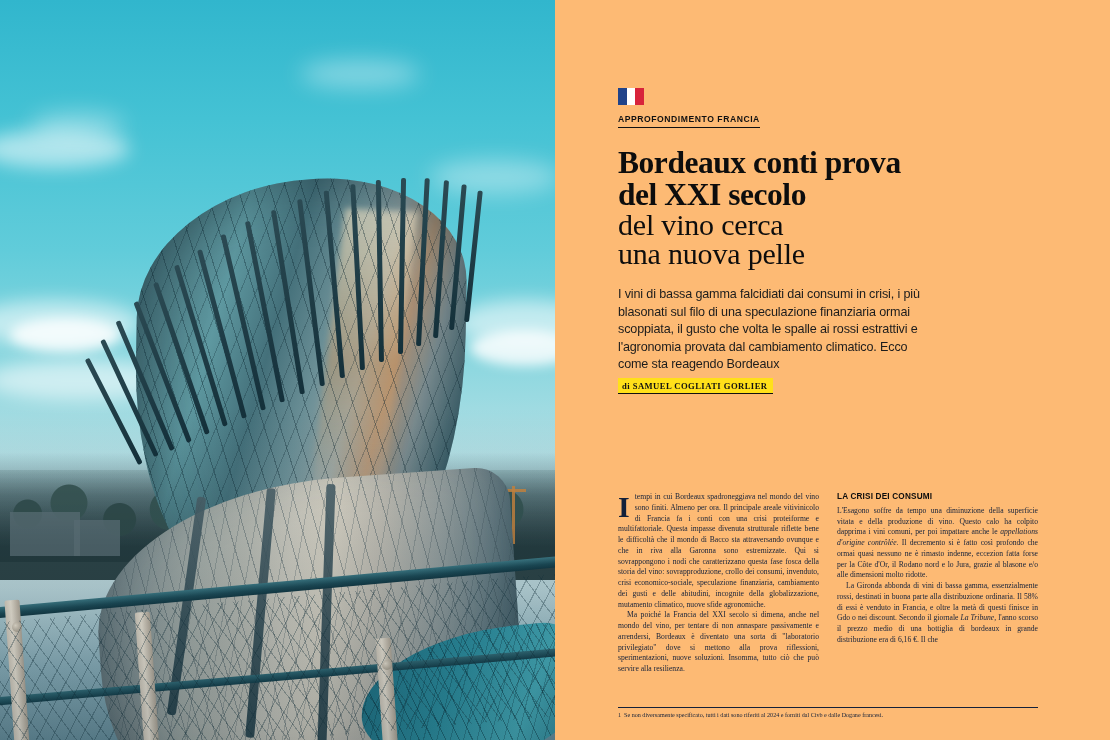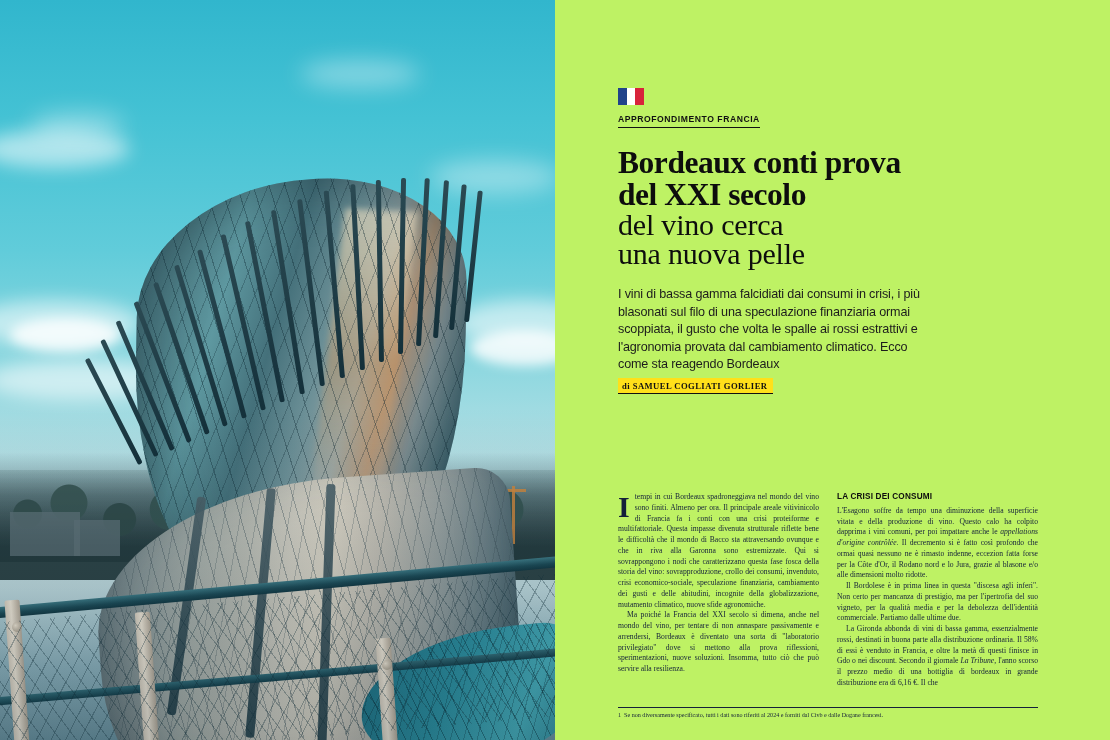--- a/index.html
+++ b/index.html
@@ -299,21 +299,21 @@
     letter-spacing: .1px;
     text-shadow: 0 1px 2px rgba(0,40,60,.35);
     z-index: 5;
   }
 
   
   .text-page {
     position: relative;
     width: 555px;
     height: 740px;
-    background: #bef264;
+    background: #fdba74;
   }
   .kicker-wrap {
     position: absolute;
     left: 63px;
     top: 88px;
   }
   .flag {
     display: flex;
     width: 26px;
     height: 17px;
@@ -555,21 +555,20 @@
       <div class="col">
         <p class="noindent dropcap-para">
           <span class="dropcap">I</span><span>tempi in cui Bordeaux spadroneggiava nel mondo del vino sono finiti. Almeno per ora. Il principale areale vitivinicolo di Francia fa i conti con una crisi proteiforme e multifattoriale. Questa impasse divenuta strutturale riflette bene le difficoltà che il mondo di Bacco sta attraversando ovunque e che in riva alla Garonna sono estremizzate. Qui si sovrappongono i nodi che caratterizzano questa fase fosca della storia del vino: sovrapproduzione, crollo dei consumi, invenduto, crisi economico-sociale, speculazione finanziaria, cambiamento dei gusti e delle abitudini, incognite della globalizzazione, mutamento climatico, nuove sfide agronomiche.</span>
         </p>
         <p>Ma poiché la Francia del XXI secolo si dimena, anche nel mondo del vino, per tentare di non annaspare passivamente e arrendersi, Bordeaux è diventato una sorta di "laboratorio privilegiato" dove si mettono alla prova riflessioni, sperimentazioni, nuove soluzioni. Insomma, tutto ciò che può servire alla resilienza.</p>
       </div>
 
       <div class="col">
         <p class="subhead">LA CRISI DEI CONSUMI</p>
         <p class="noindent">L'Esagono soffre da tempo una diminuzione della superficie vitata e della produzione di vino. Questo calo ha colpito dapprima i vini comuni, per poi impattare anche le <em>appellations d'origine contrôlée</em>. Il decremento si è fatto così profondo che ormai quasi nessuno ne è rimasto indenne, eccezion fatta forse per la Côte d'Or, il Rodano nord e lo Jura, grazie al blasone e/o alle dimensioni molto ridotte.</p>
-        <p>Il Bordolese è in prima linea in questa "discesa agli inferi". Non certo per mancanza di prestigio, ma per l'ipertrofia del suo vigneto, per la qualità media e per la debolezza dell'identità commerciale. Partiamo dalle ultime due.</p>
         <p>La Gironda abbonda di vini di bassa gamma, essenzialmente rossi, destinati in buona parte alla distribuzione ordinaria. Il 58% di essi è venduto in Francia, e oltre la metà di questi finisce in Gdo o nei discount. Secondo il giornale <em>La Tribune</em>, l'anno scorso il prezzo medio di una bottiglia di bordeaux in grande distribuzione era di 6,16 €. Il che</p>
       </div>
 
     </div>
 
     <div class="footnote-rule"></div>
     <div class="footnote">
       <span class="num">1</span><span>Se non diversamente specificato, tutti i dati sono riferiti al 2024 e forniti dal Civb e dalle Dogane francesi.</span>
     </div>
 

